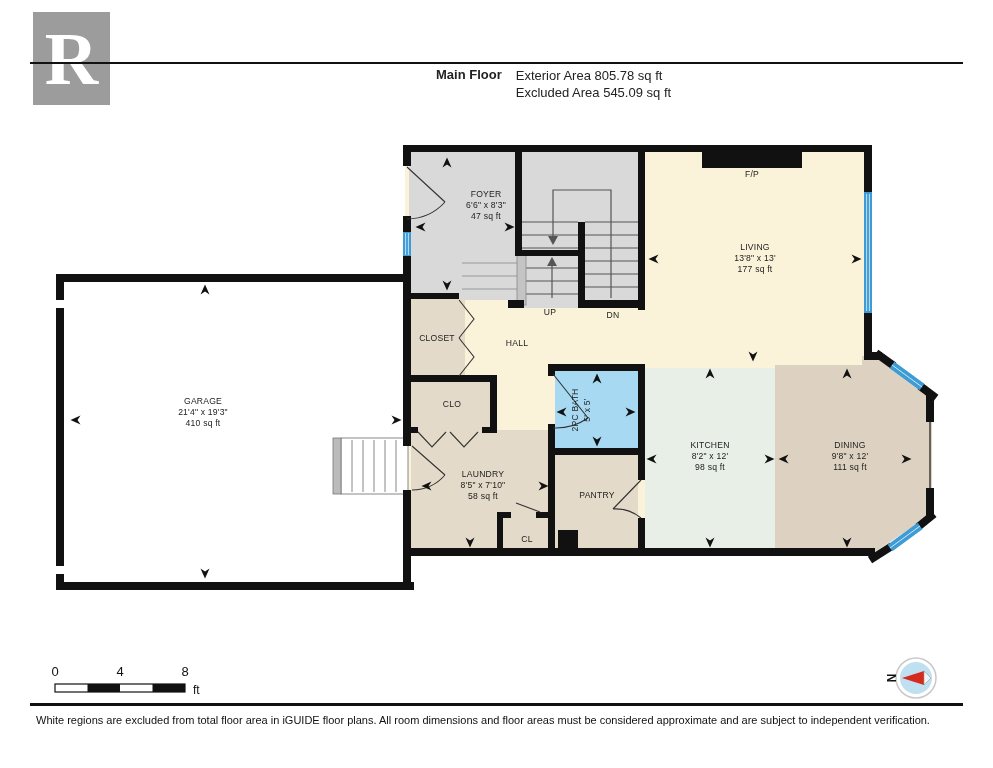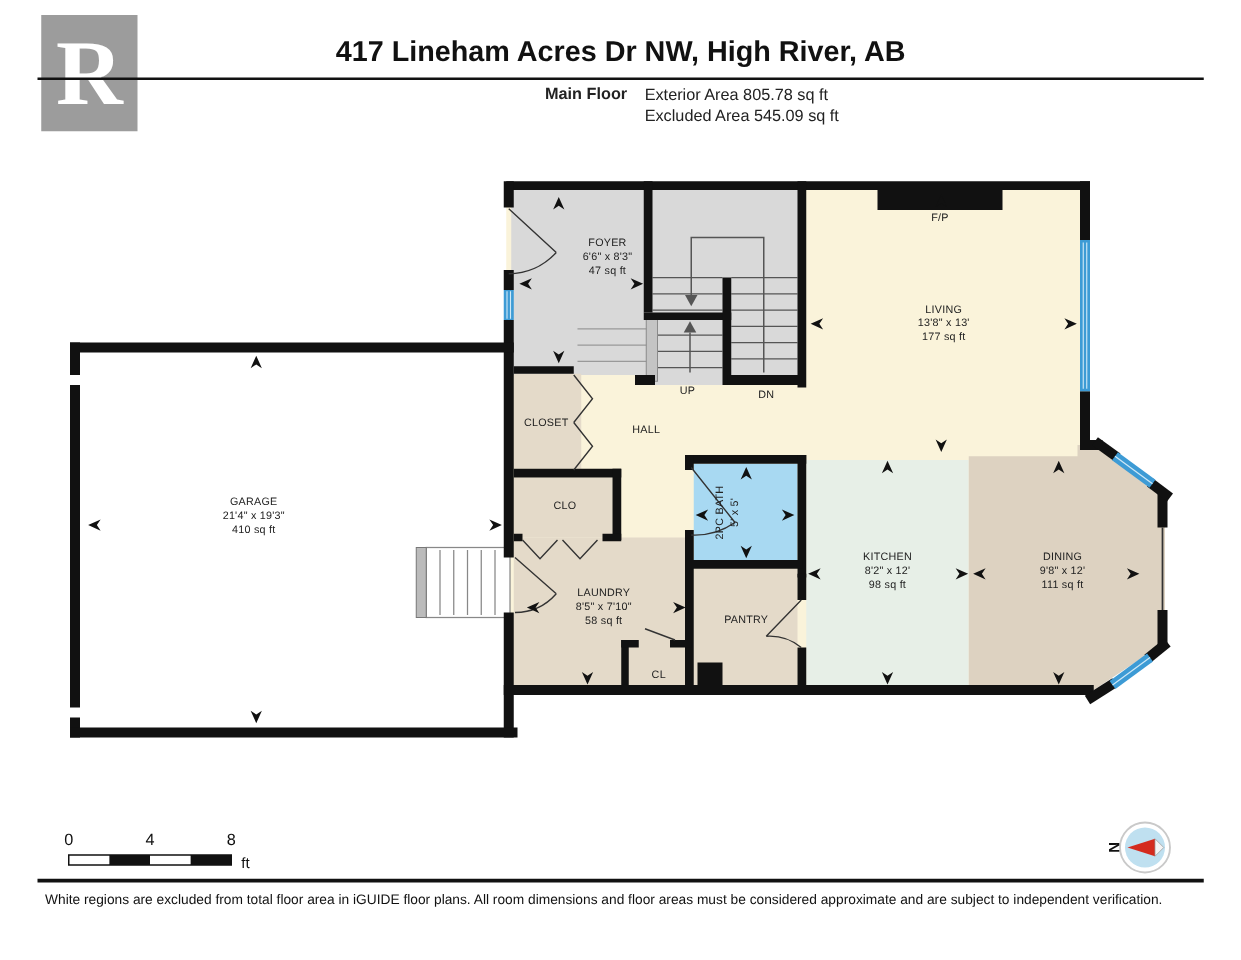--- a/index.html
+++ b/index.html
@@ -28,21 +28,20 @@
 </style>
 </head>
 <body>
 
 <div id="canvas">
 
   <div class="abs logo-box">
     <span>R</span>
   </div>
   <div class="abs rule-top"></div>
-  <div class="abs title">417 Lineham Acres Dr NW, High River, AB</div>
   <div class="abs subinfo">
     <div class="fl">Main Floor</div>
     <div class="areas">
       <div>Exterior Area 805.78 sq ft</div>
       <div>Excluded Area 545.09 sq ft</div>
     </div>
   </div>
 
   <svg class="abs" style="left:0;top:0" width="993" height="768" viewBox="0 0 993 768">
 

